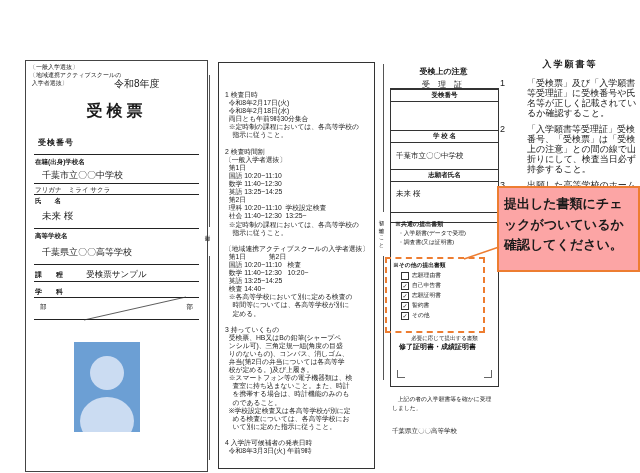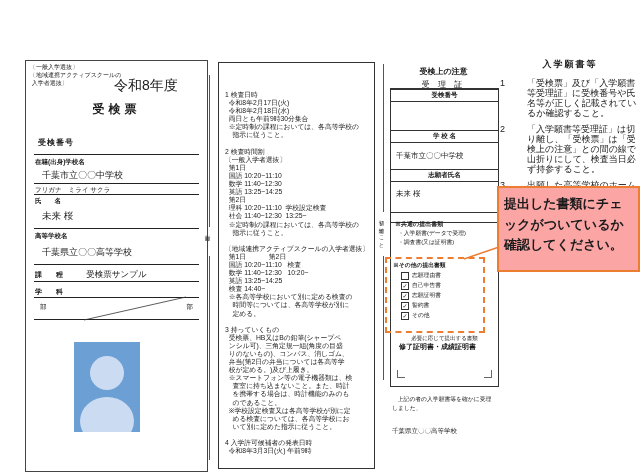--- a/index.html
+++ b/index.html
@@ -6,37 +6,37 @@
   #page{position:relative;width:640px;height:473px;background:#fff;overflow:hidden;
         font-family:"Liberation Sans",sans-serif;color:#1a1a1a;}
   .abs{position:absolute;}
   .pre{white-space:pre;}
   
   #page-title{top:6px;left:8px;font-size:14px;font-weight:bold;letter-spacing:.5px;}
   
   #ticket{left:25px;top:60px;width:181px;height:410px;border:1px solid #444;}
   #ticket .hline{position:absolute;left:8px;right:8px;border-top:1px solid #222;}
   .corner-note{top:3px;left:4px;font-size:6px;line-height:1.3;}
-  .ticket-year{top:16px;left:88px;font-size:14px;}
-  .ticket-title{top:40px;left:0;right:0;text-align:center;font-size:12px;font-weight:bold;letter-spacing:4px;}
+  .ticket-year{top:16px;left:88px;font-size:10px;}
+  .ticket-title{top:40px;left:0;right:0;text-align:center;font-size:16px;font-weight:bold;letter-spacing:4px;}
   .examno{top:76px;left:12px;font-size:8px;font-weight:bold;letter-spacing:1px;}
   .lbl{font-size:6.5px;font-weight:bold;}
   .val{font-size:9px;}
   .rowval{left:0;right:0;text-align:center;font-size:8.5px;}
   
   .vseg{position:absolute;width:0;border-left:1px solid #555;}
   .vtext{position:absolute;writing-mode:vertical-rl;text-orientation:upright;
          font-size:5.5px;letter-spacing:1px;color:#333;}
   
   #notes{left:218px;top:62px;width:155px;height:405px;border:1.5px solid #333;}
   .notes-title{top:6px;left:0;right:0;text-align:center;font-size:11px;font-weight:bold;letter-spacing:3px;}
   .notes-body{top:28px;left:6px;right:2px;font-size:6.8px;line-height:8.1px;white-space:pre;}
   
   .rc-title{left:390px;top:66px;width:107px;text-align:center;font-size:8px;font-weight:bold;}
-  .rc-sub{left:390px;top:79px;width:107px;text-align:center;font-size:8px;letter-spacing:3px;}
+  .rc-sub{left:390px;top:79px;width:107px;text-align:center;font-size:8px;letter-spacing:3px;font-family:Liberation Serif, serif;}
   #rc-table{left:390px;top:88px;width:107px;border:1px solid #333;}
   .rc-h{height:11px;border-top:1.5px solid #333;border-bottom:1.5px solid #333;
         display:flex;align-items:center;justify-content:center;font-size:6.5px;font-weight:bold;}
   .rc-v{display:flex;align-items:center;font-size:7.5px;padding-left:5px;}
   #docs-box{left:390px;top:212px;width:107px;height:173px;border:1.5px solid #333;}
   .docs-common-title{top:7px;left:4px;font-size:6px;font-weight:bold;}
   .docs-common-items{top:16px;left:7px;font-size:5.8px;line-height:9px;white-space:pre-line;}
   #dash-box{position:absolute;left:-6px;top:44px;width:96px;height:72px;border:2px dashed var(--accent);}
   .docs-other-title{top:2px;left:6px;font-size:5.8px;font-weight:bold;}
   .chk-row{position:absolute;left:14px;display:flex;align-items:center;gap:3px;}
@@ -214,21 +214,21 @@
   <div class="abs rc-school">千葉県立〇〇高等学校</div>
 
   <div id="confirm" class="abs">
     <div class="cf-title">入学願書等</div>
     <div class="cf-item">
       <span class="cf-no">1</span>
       <span class="cf-txt">「受検票」及び「入学願書等受理証」に受検番号や氏名等が正しく記載されているか確認すること。</span>
     </div>
     <div class="cf-item">
       <span class="cf-no">2</span>
-      <span class="cf-txt">「入学願書等受理証」は切り離し、「受検票」は「受検上の注意」との間の線で山折りにして、検査当日必ず持参すること。</span>
+      <span class="cf-txt">「入学願書等受理証」受検番号、「受検票」は「受検上の注意」との間の線で山折りにして、検査当日必ず持参すること。</span>
     </div>
     <div class="cf-item">
       <span class="cf-no">3</span>
       <span class="cf-txt">出願した高等学校のホームページにおいて、検査に係る</span>
     </div>
   </div>
 
   <div id="callout" class="abs">提出した書類にチェックがついているか確認してください。</div>
 
   <svg id="overlay-svg" class="abs">

